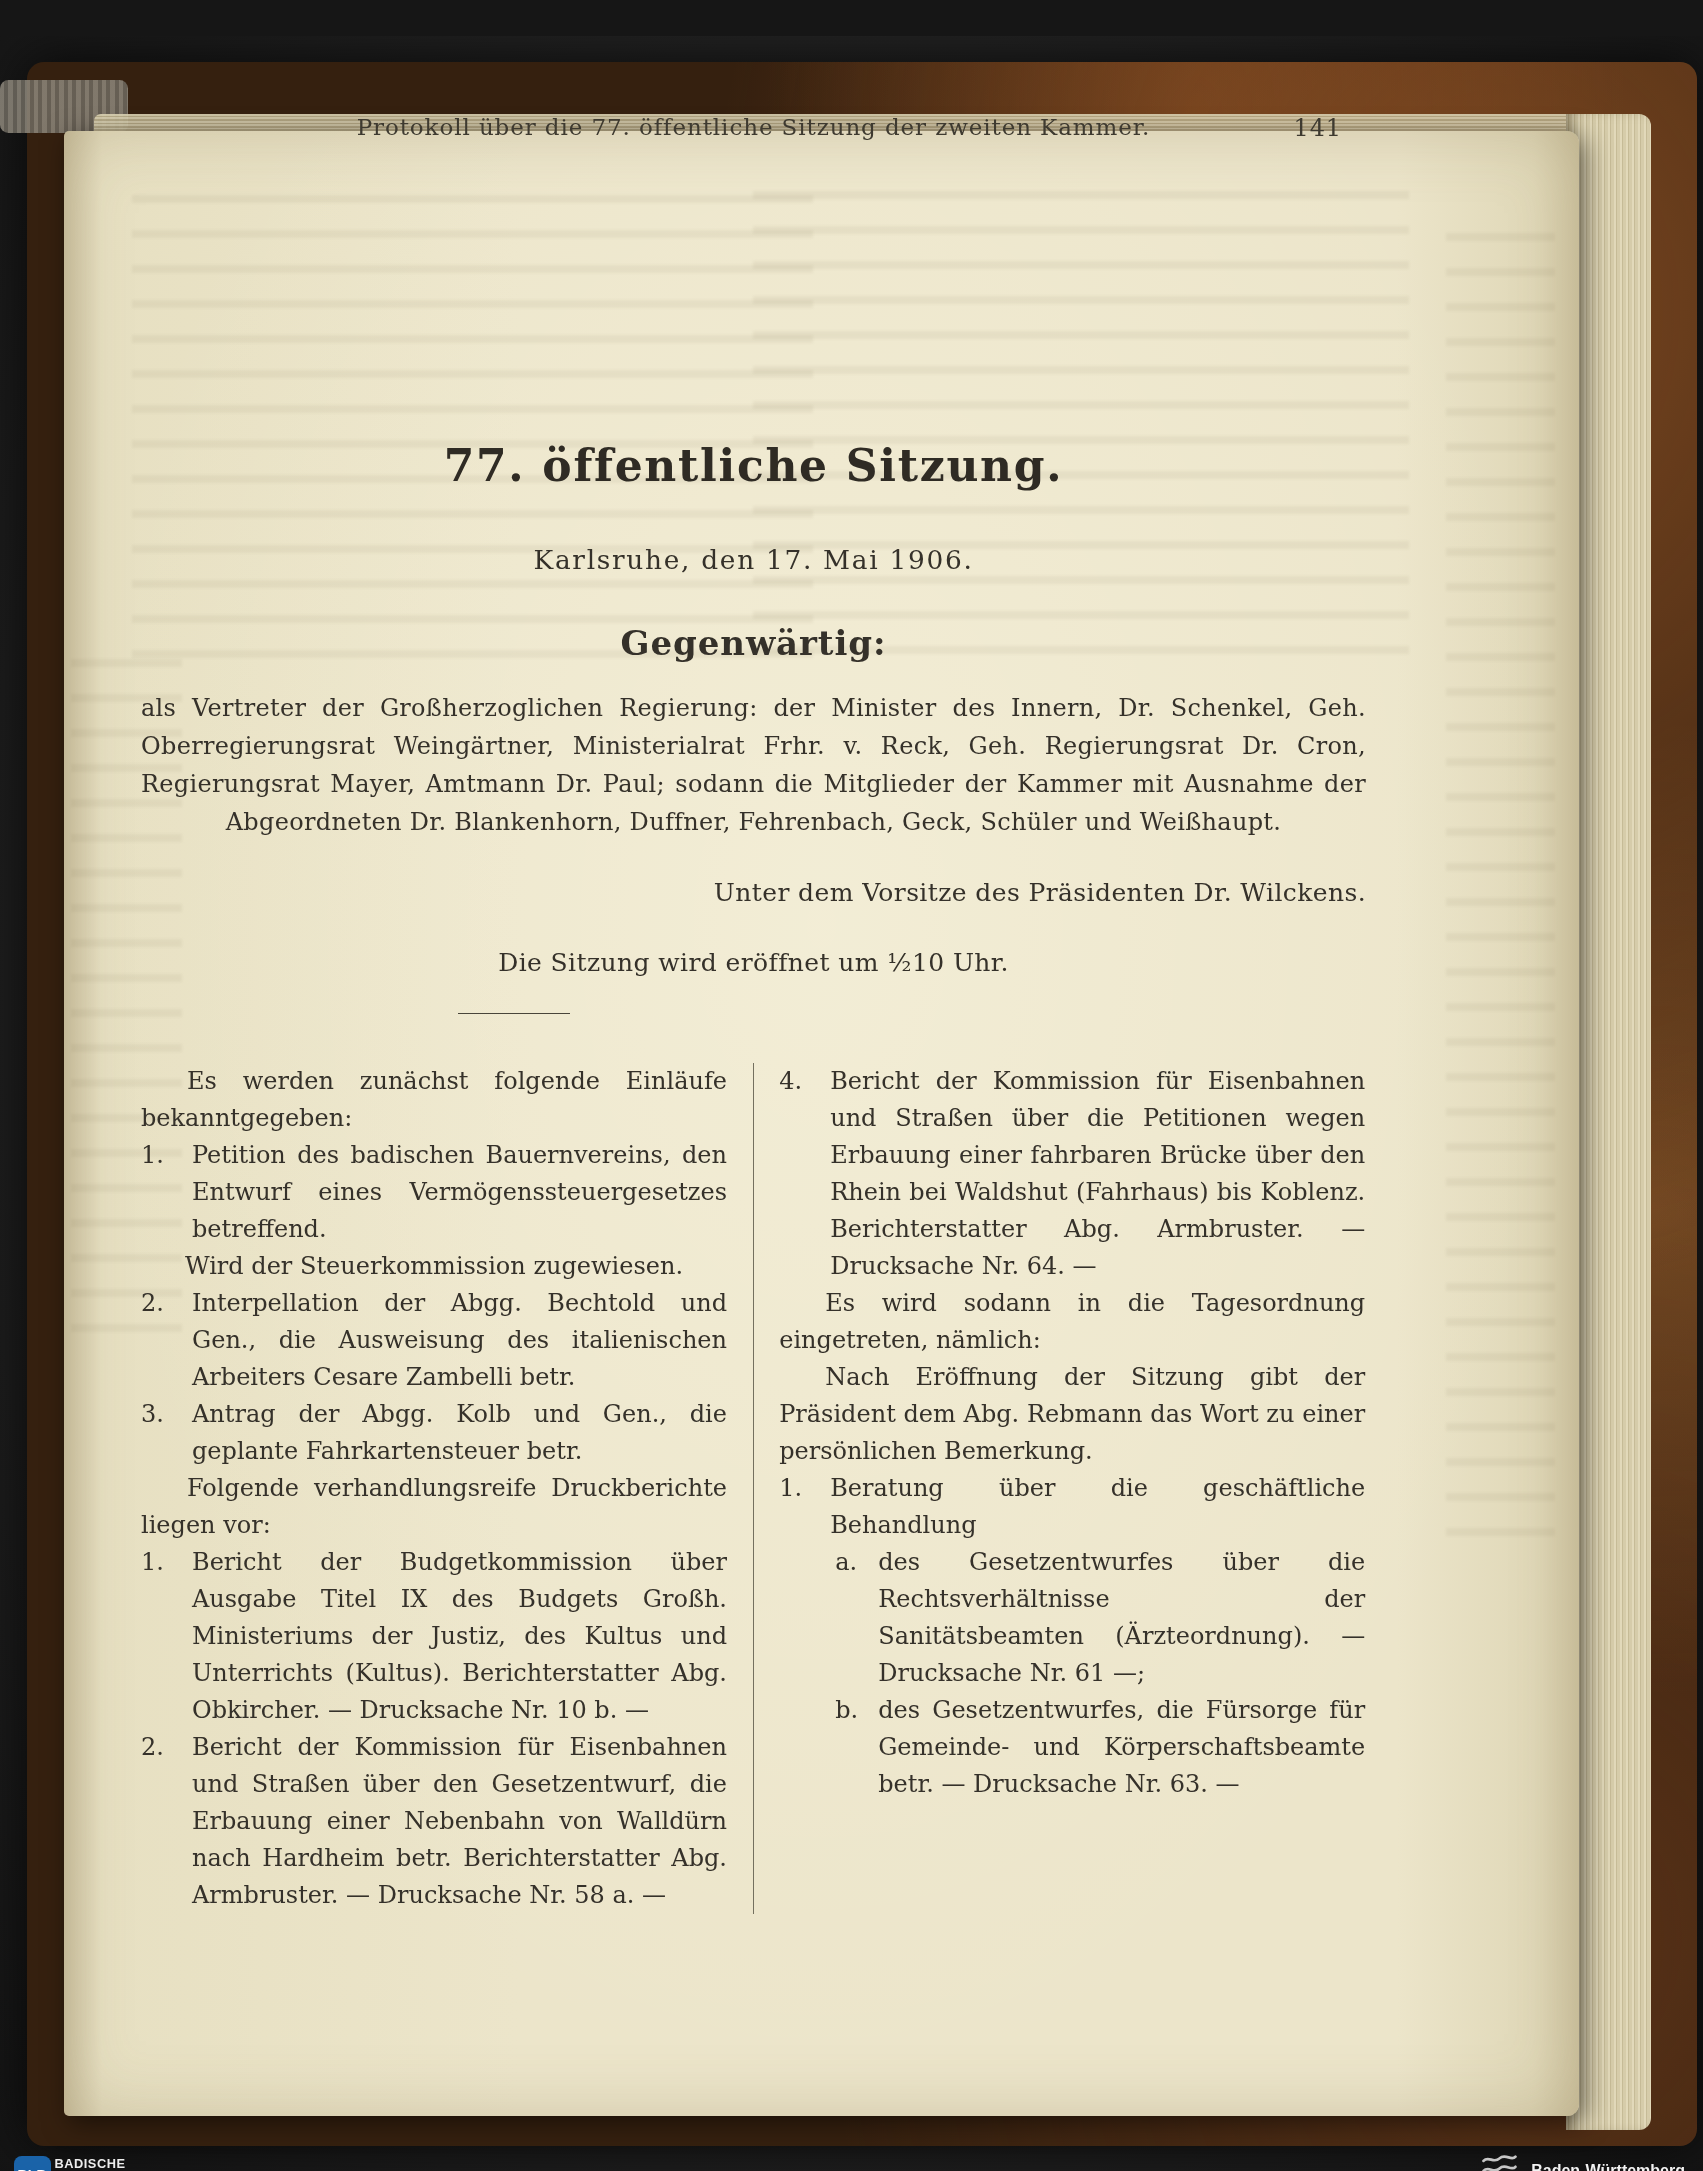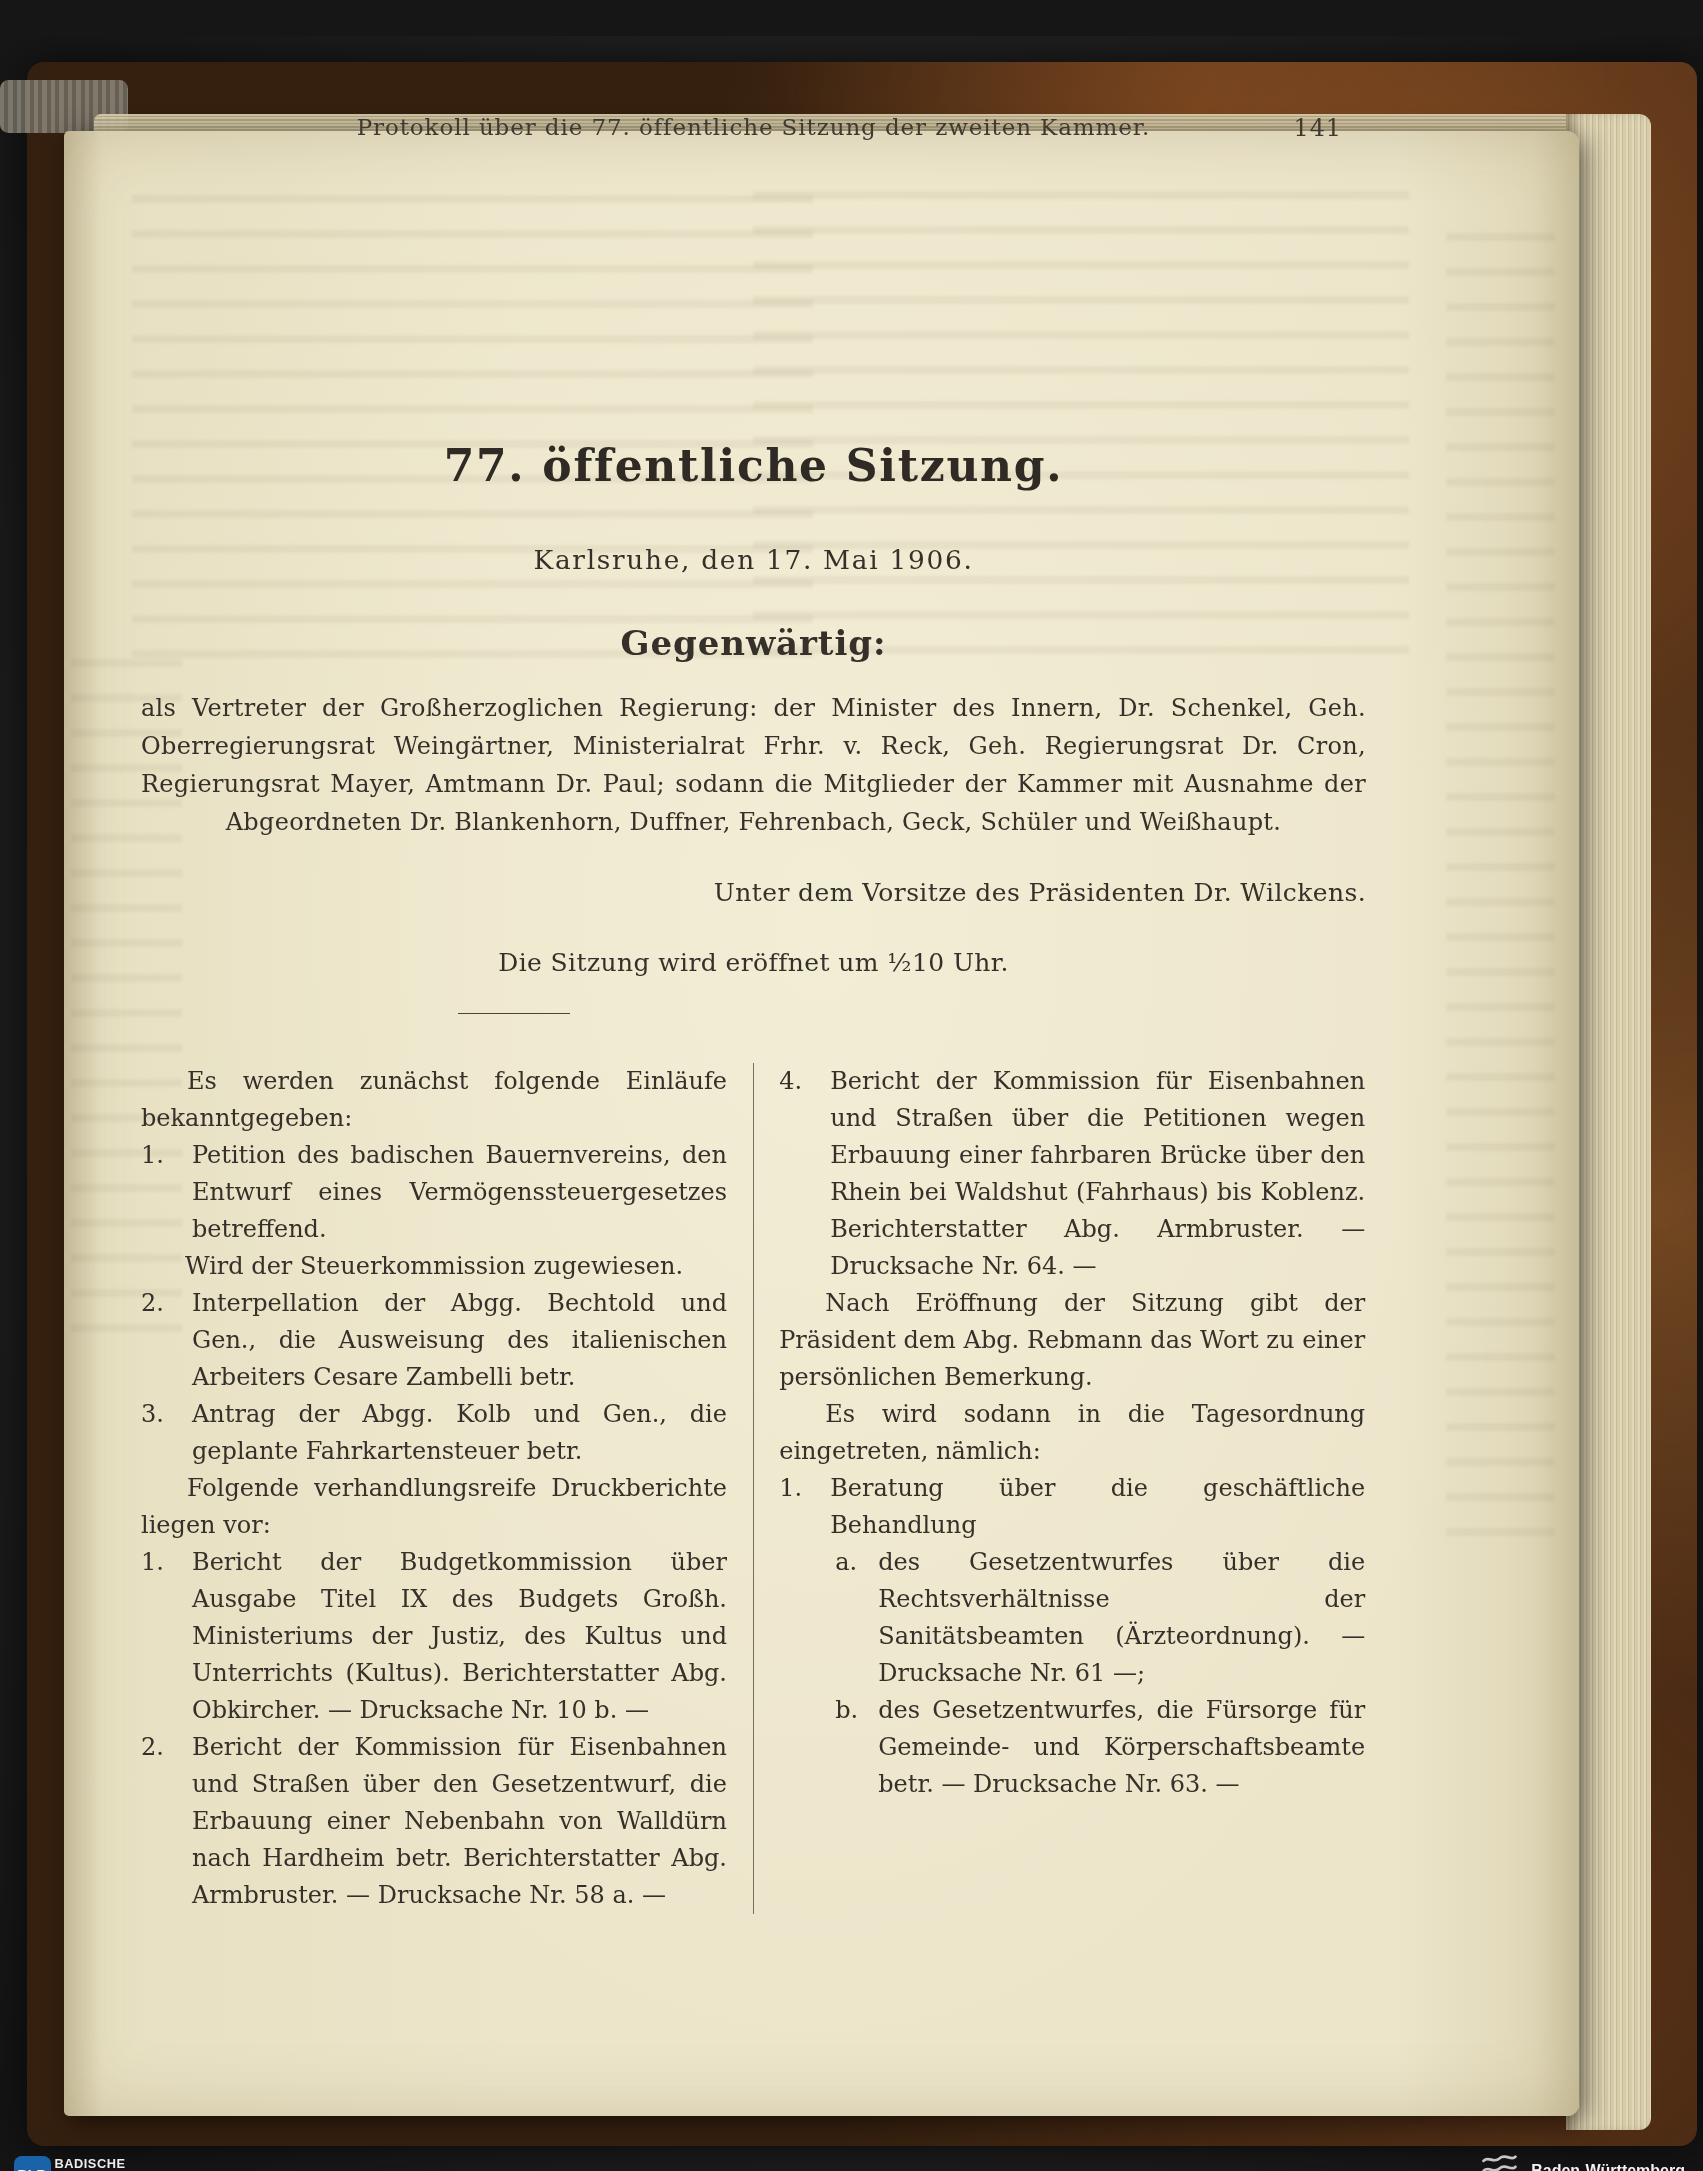--- a/index.html
+++ b/index.html
@@ -141,22 +141,22 @@
           <div class="block item"><span class="num">1.</span><span>Petition des badischen Bauernvereins, den Entwurf eines Vermögenssteuergesetzes betreffend.</span></div>
           <div class="block center"><span>Wird der Steuerkommission zugewiesen.</span></div>
           <div class="block item"><span class="num">2.</span><span>Interpellation der Abgg. Bechtold und Gen., die Ausweisung des italienischen Arbeiters Cesare Zambelli betr.</span></div>
           <div class="block item"><span class="num">3.</span><span>Antrag der Abgg. Kolb und Gen., die geplante Fahrkartensteuer betr.</span></div>
           <div class="block para"><span>Folgende verhandlungsreife Druckberichte liegen vor:</span></div>
           <div class="block item"><span class="num">1.</span><span>Bericht der Budgetkommission über Ausgabe Titel IX des Budgets Großh. Ministeriums der Justiz, des Kultus und Unterrichts (Kultus). Berichterstatter Abg. Obkircher. — Drucksache Nr. 10 b. —</span></div>
           <div class="block item"><span class="num">2.</span><span>Bericht der Kommission für Eisenbahnen und Straßen über den Gesetzentwurf, die Erbauung einer Nebenbahn von Walldürn nach Hardheim betr. Berichterstatter Abg. Armbruster. — Drucksache Nr. 58 a. —</span></div>
         </div>
       <div class="col right">
           <div class="block item"><span class="num">4.</span><span>Bericht der Kommission für Eisenbahnen und Straßen über die Petitionen wegen Erbauung einer fahrbaren Brücke über den Rhein bei Waldshut (Fahrhaus) bis Koblenz. Berichterstatter Abg. Armbruster. — Drucksache Nr. 64. —</span></div>
+          <div class="block para"><span>Es wird sodann in die Tagesordnung eingetreten, nämlich:</span></div>
           <div class="block para"><span>Nach Eröffnung der Sitzung gibt der Präsident dem Abg. Rebmann das Wort zu einer persönlichen Bemerkung.</span></div>
-          <div class="block para"><span>Es wird sodann in die Tagesordnung eingetreten, nämlich:</span></div>
           <div class="block item bold"><span class="num">1.</span><span>Beratung über die geschäftliche Behandlung</span></div>
           <div class="block subitem bold"><span class="num">a.</span><span>des Gesetzentwurfes über die Rechtsverhältnisse der Sanitätsbeamten (Ärzteordnung). — Drucksache Nr. 61 —;</span></div>
           <div class="block subitem bold"><span class="num">b.</span><span>des Gesetzentwurfes, die Fürsorge für Gemeinde- und Körperschaftsbeamte betr. — Drucksache Nr. 63. —</span></div>
         </div>
     </div>
 
   </div>
 
   <div class="footer-left">
     <div class="blb-badge">BLB</div>

